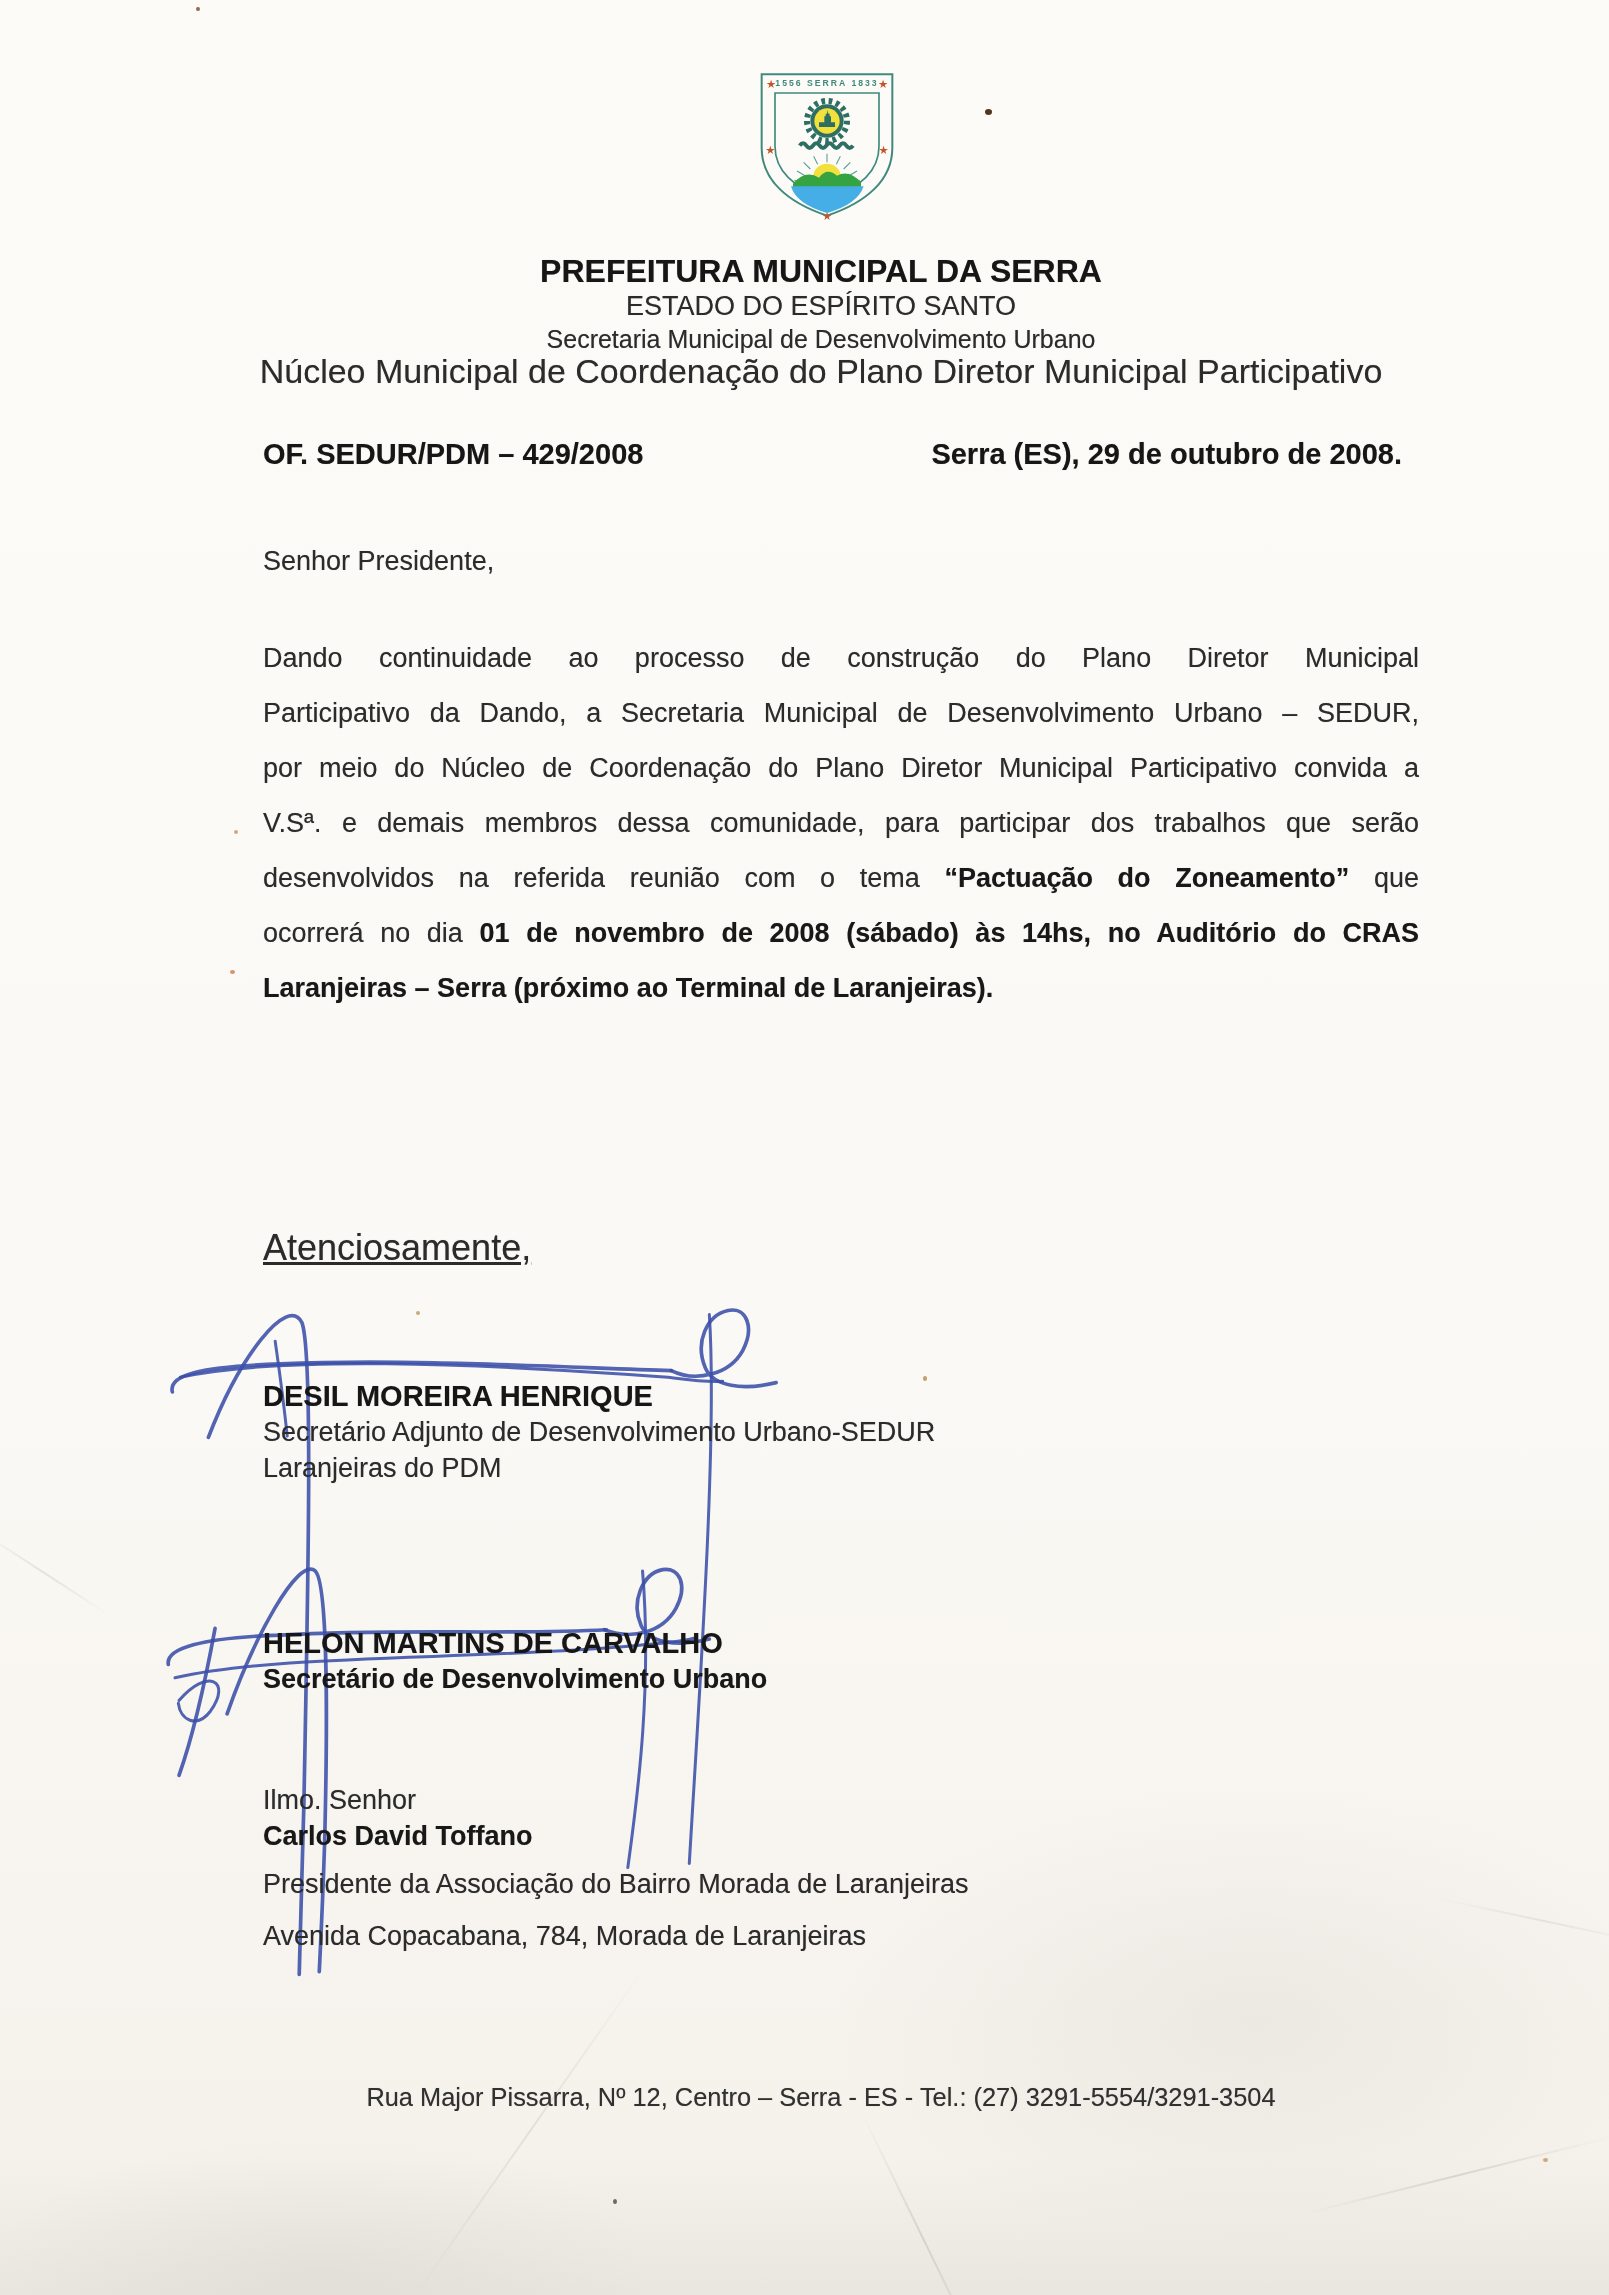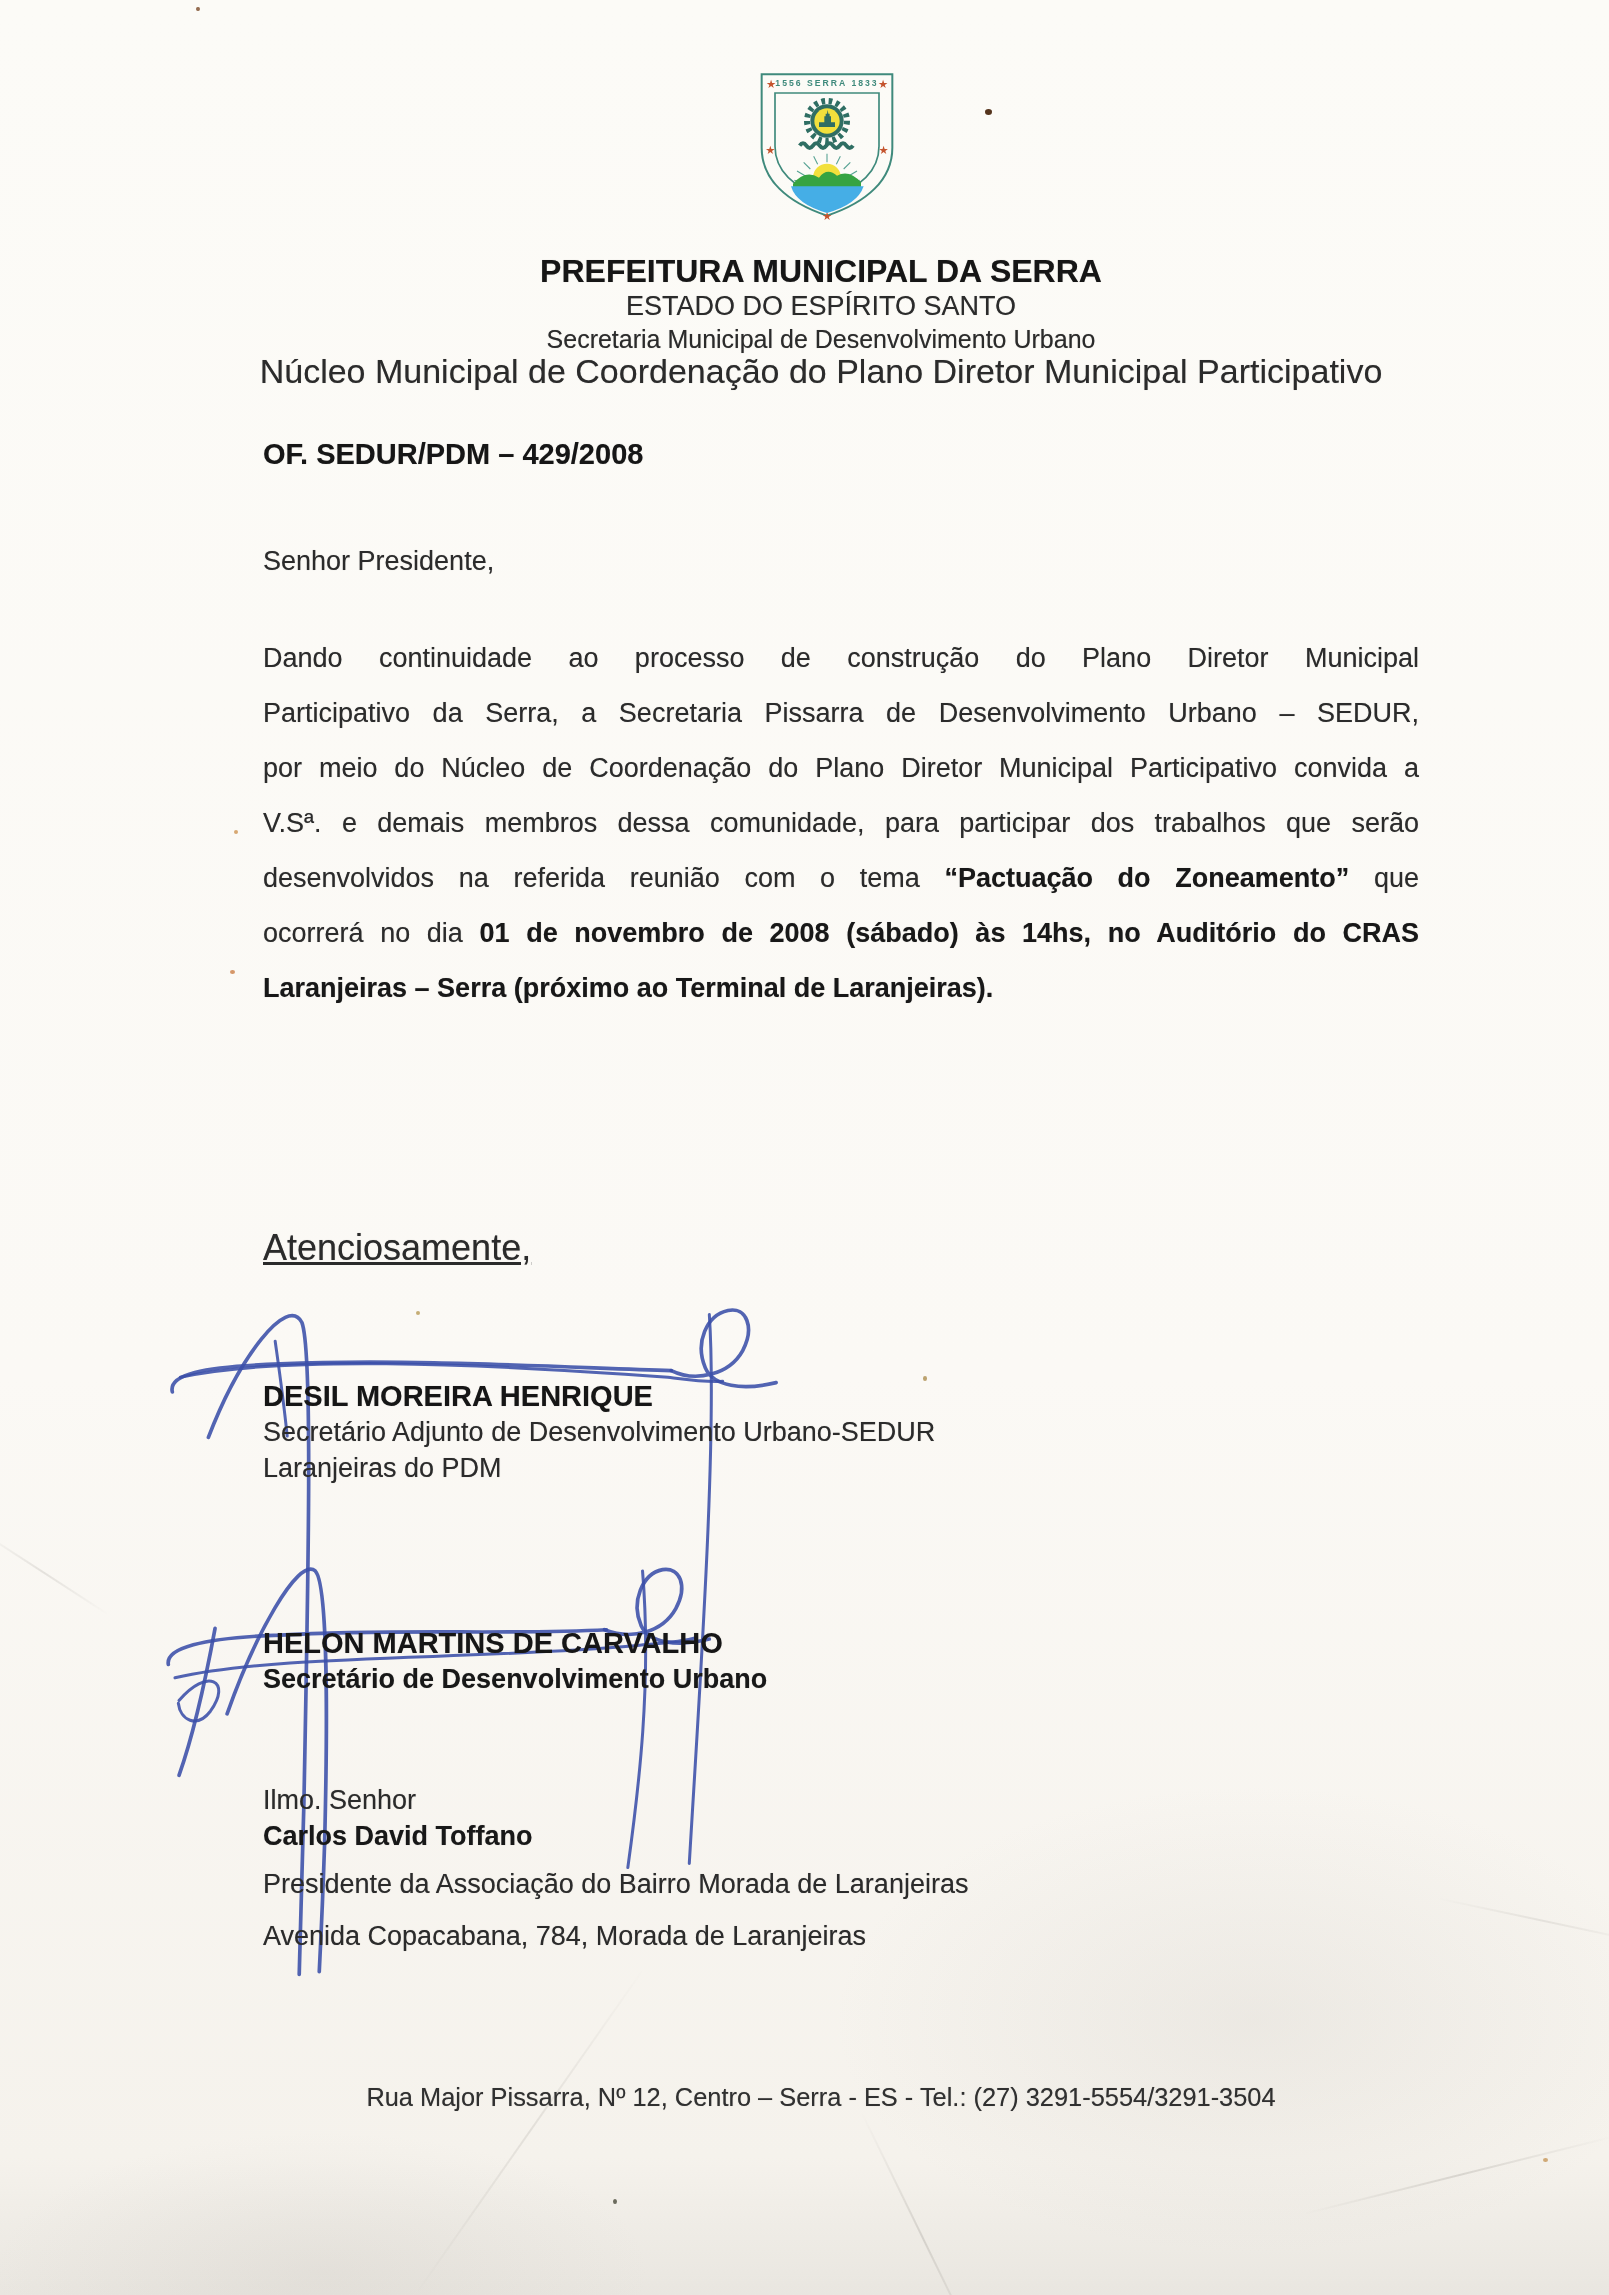--- a/index.html
+++ b/index.html
@@ -117,27 +117,28 @@
 
   <div class="header-text">
     <div class="org txt">PREFEITURA MUNICIPAL DA SERRA</div>
     <div class="state txt">ESTADO DO ESPÍRITO SANTO</div>
     <div class="dept txt">Secretaria Municipal de Desenvolvimento Urbano</div>
     <div class="nucleus txt">Núcleo Municipal de Coordenação do Plano Diretor Municipal Participativo</div>
   </div>
 
   <div class="ref-row">
     <span class="txt">OF. SEDUR/PDM – 429/2008</span>
+    <span class="txt">Serra (ES), 29 de outubro de 2008.</span>
   </div>
 
   <div class="salutation txt">Senhor Presidente,</div>
 
   <div class="para p1">
     <div class="jline txt">Dando continuidade ao processo de construção do Plano Diretor Municipal</div>
-    <div class="jline txt">Participativo da Serra, a Secretaria Pissarra de Desenvolvimento Urbano – SEDUR,</div>
+    <div class="jline txt">Participativo da Dando, a Secretaria Municipal de Desenvolvimento Urbano – SEDUR,</div>
     <div class="jline txt">por meio do Núcleo de Coordenação do Plano Diretor Municipal Participativo convida a</div>
     <div class="jline txt">V.Sª. e demais membros dessa comunidade, para participar dos trabalhos que serão</div>
     <div class="jline txt"><span>desenvolvidos na referida reunião com o tema </span><b>“Pactuação do Zoneamento”</b><span> que</span></div>
     <div class="jline txt"><span>ocorrerá no dia </span><b>01 de novembro de 2008 (sábado) às 14hs, no Auditório do CRAS</b></div>
     <div class="lastline txt"><b>Laranjeiras – Serra (próximo ao Terminal de Laranjeiras).</b></div>
   </div>
 
 
   <div class="closing txt">Atenciosamente,</div>
 

